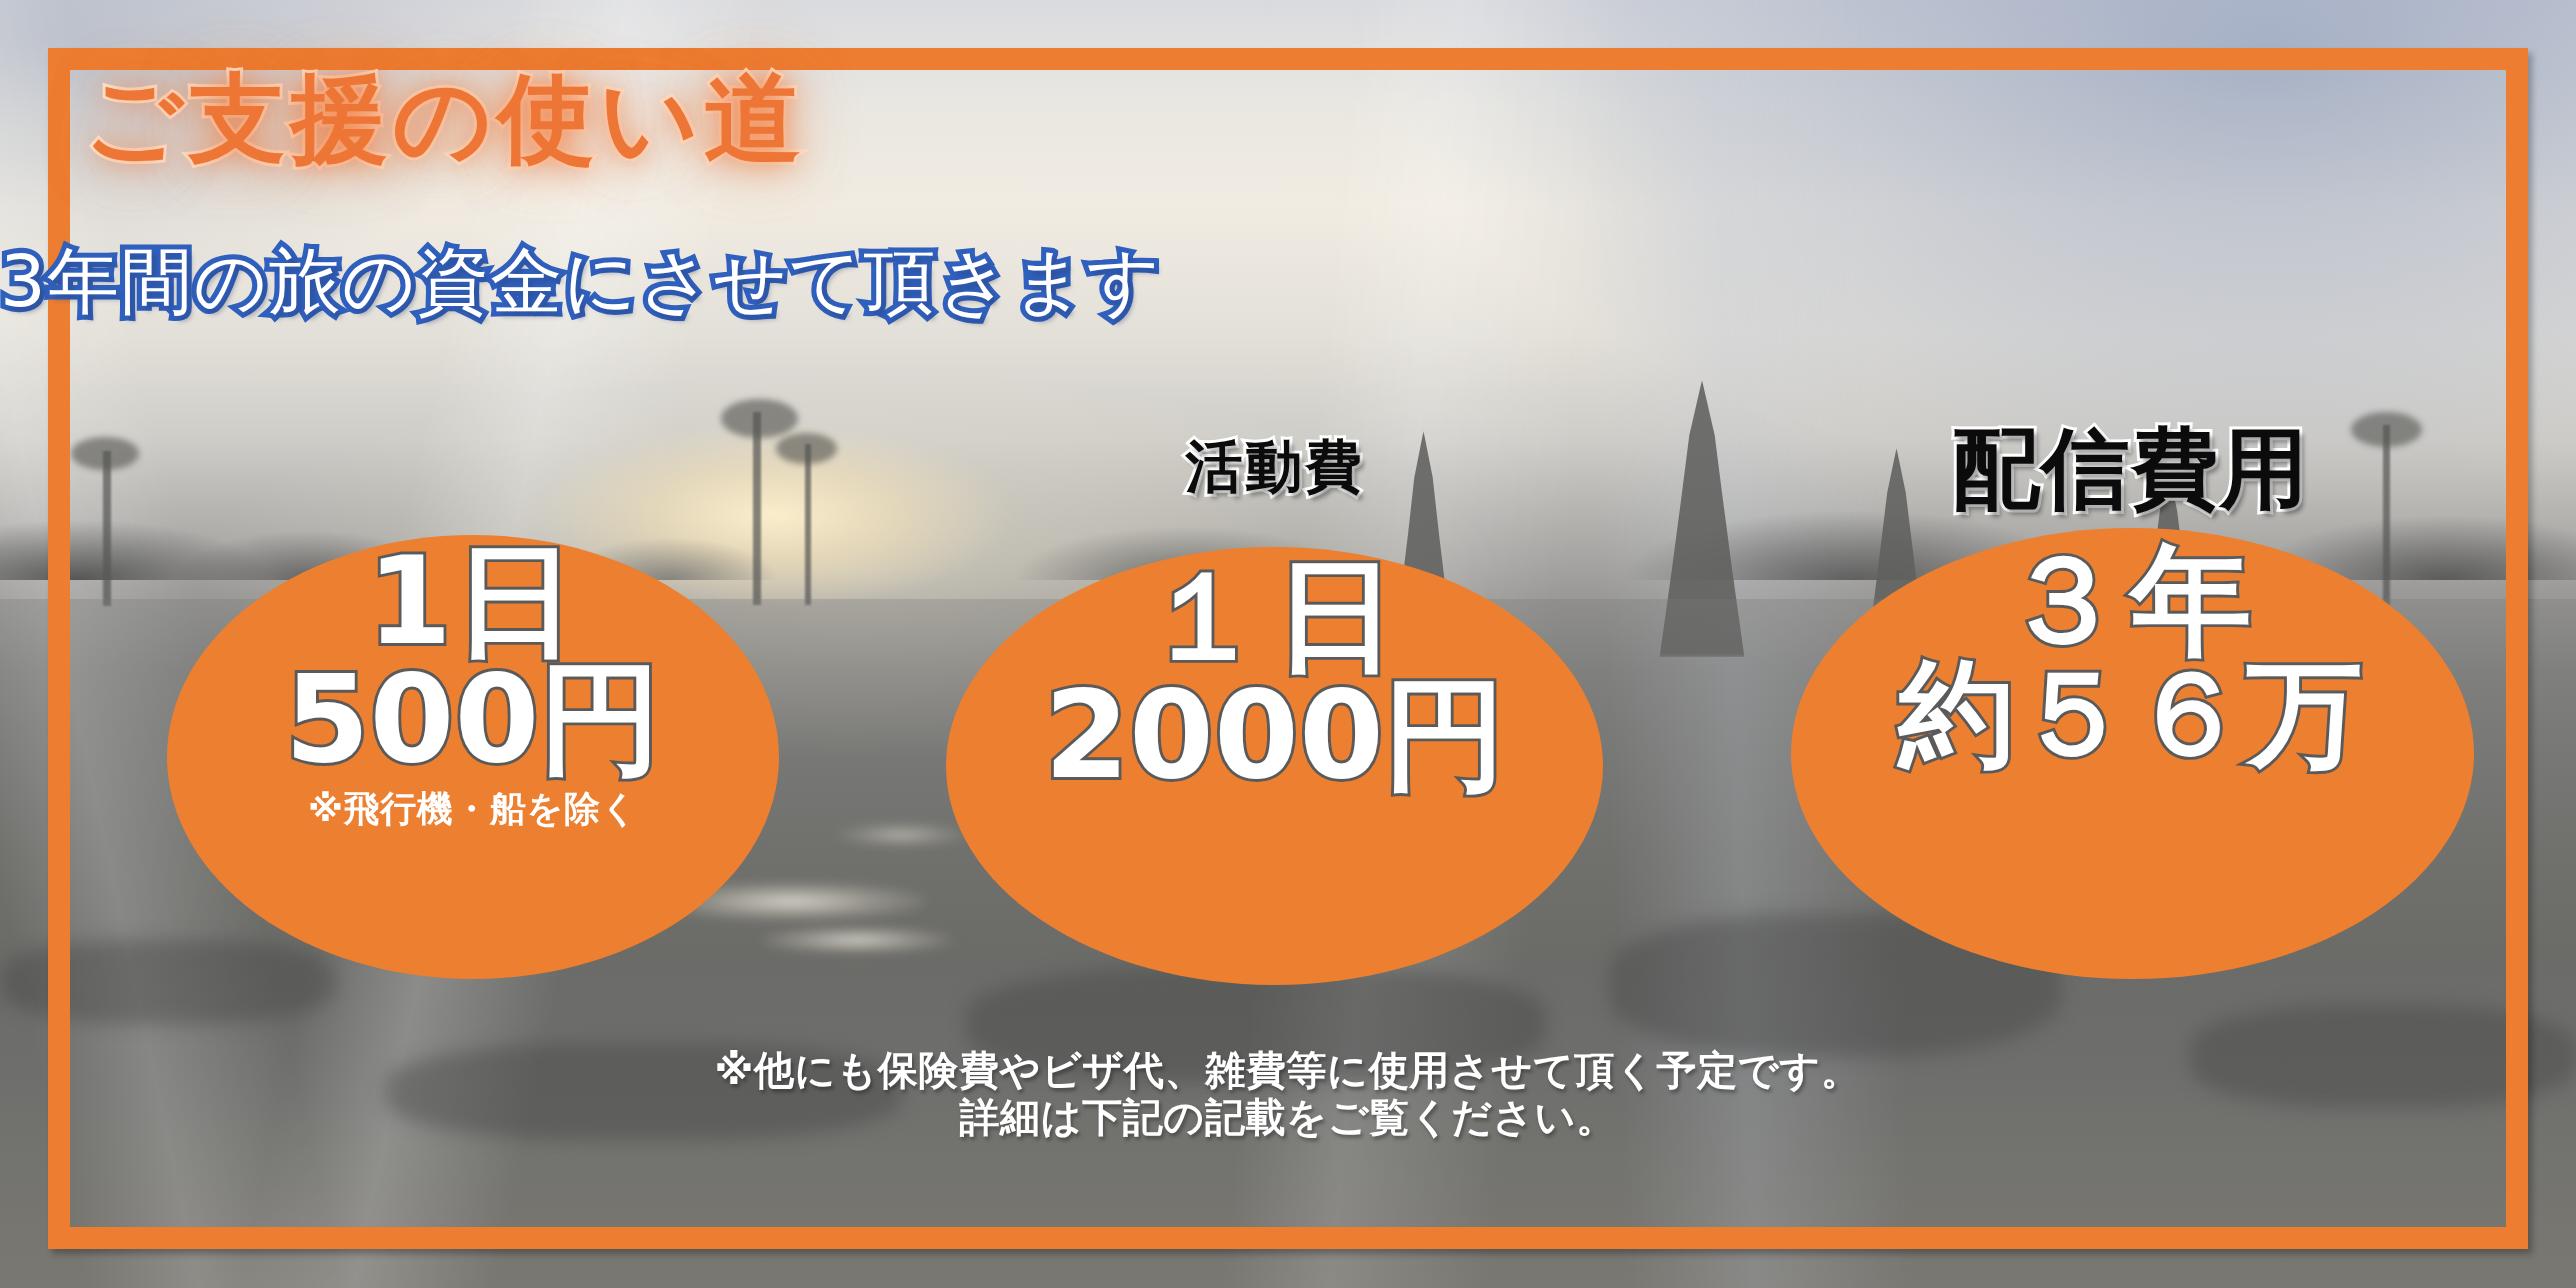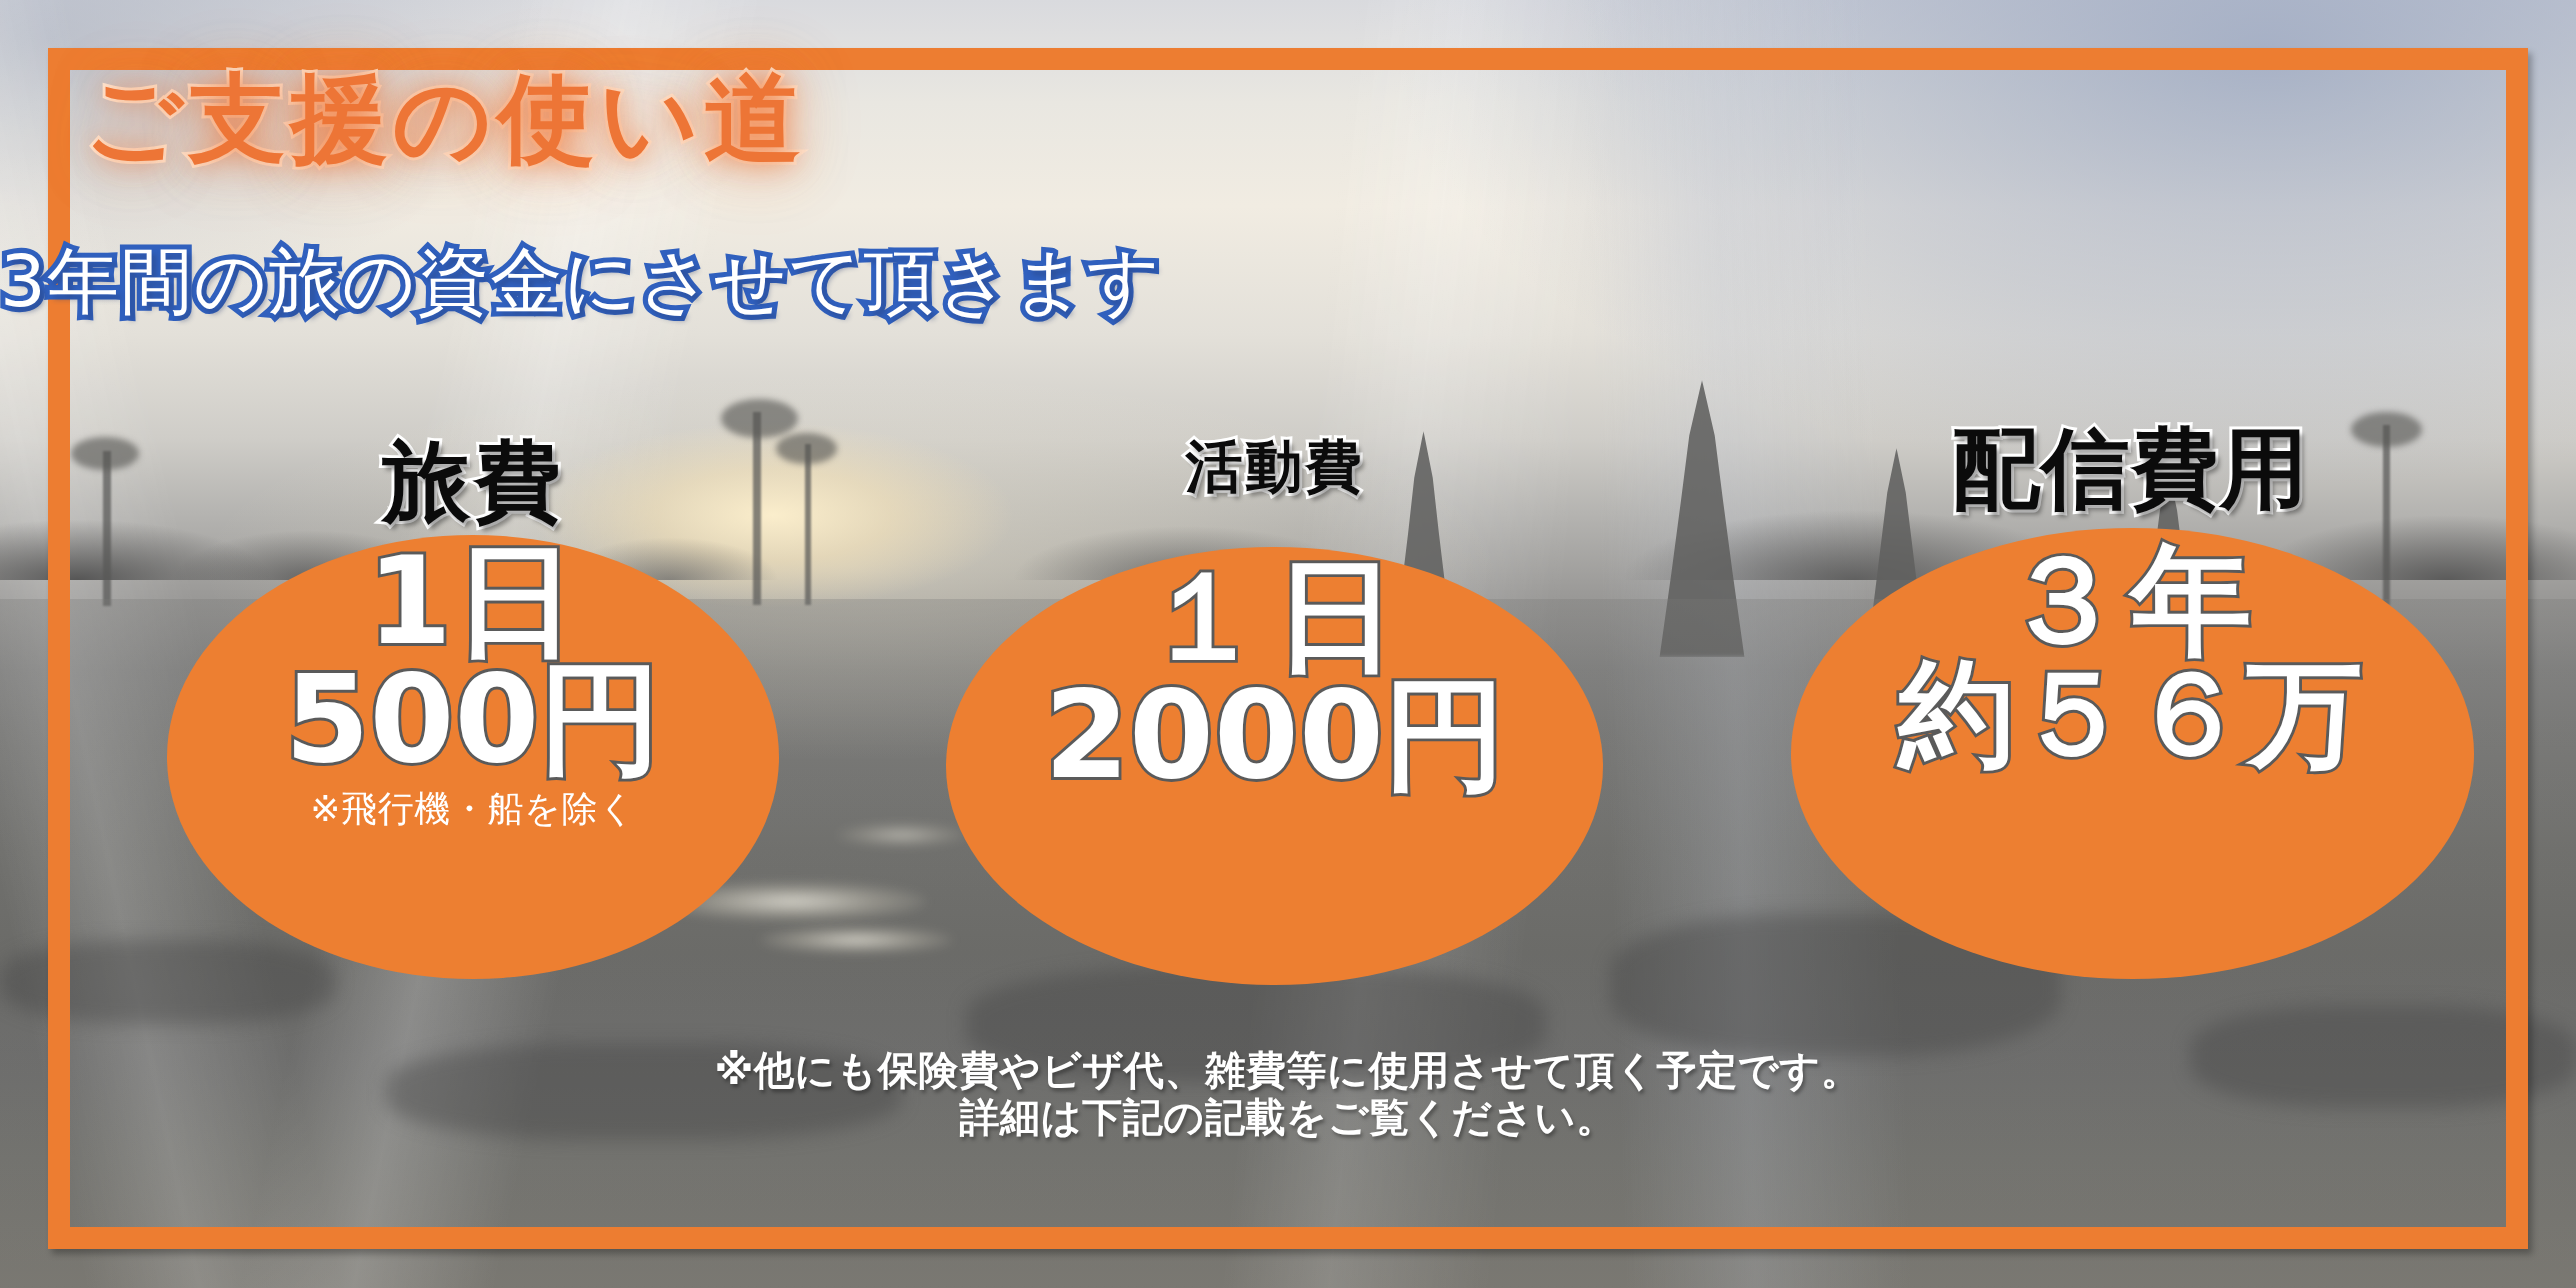--- a/index.html
+++ b/index.html
@@ -188,21 +188,21 @@
     line-height: 1.0;
     white-space: nowrap;
     -webkit-text-stroke: 5.8px #5A5A5A;
     paint-order: stroke fill;
   }
   .card-note {
     position: absolute;
     width: 100%;
     text-align: center;
     color: #FFFFFF;
-    font-weight: 400;
+    font-weight: 700;
     white-space: nowrap;
     line-height: 1;
   }
 
   
   #card1 { left: 148px;  top: 438px;  width: 650px; height: 541px; }
   #card1 .oval     { left: 19.3px; top: 97px; width: 612px; height: 444px; }
   #card1 .card-head{ top: 0;    font-size: 88px; letter-spacing: 2.6px; }
   #card1 .line1    { top: 102px; font-size: 122px; letter-spacing: 2.6px; }
   #card1 .line2    { top: 220px; font-size: 122px; letter-spacing: 0px; }
@@ -273,21 +273,20 @@
   <div class="glint g3"></div>
 
   <div class="frame"></div>
 
   <div class="title">ご支援の使い道</div>
 
   <div class="subtitle">3年間の旅の資金にさせて頂きます</div>
 
   <div class="card" id="card1">
     <div class="oval"></div>
-    <div class="card-head">旅費</div>
     <div class="card-body line1">1日</div>
     <div class="card-body line2">500円</div>
     <div class="card-note">※飛行機・船を除く</div>
   </div>
 
   <div class="card" id="card2">
     <div class="oval"></div>
     <div class="card-head">活動費</div>
     <div class="card-body line1">１日</div>
     <div class="card-body line2">2000円</div>

